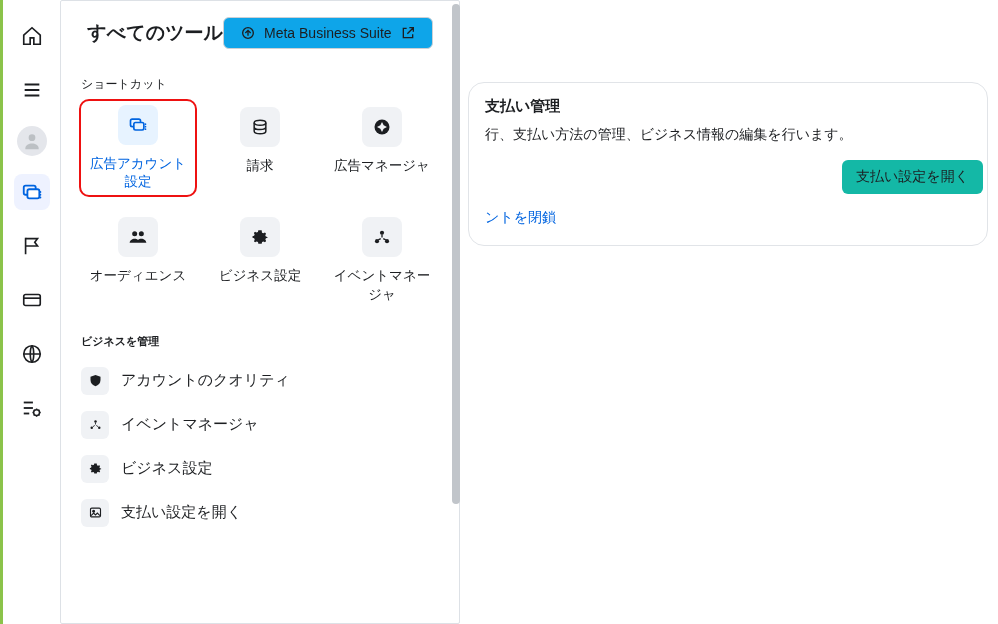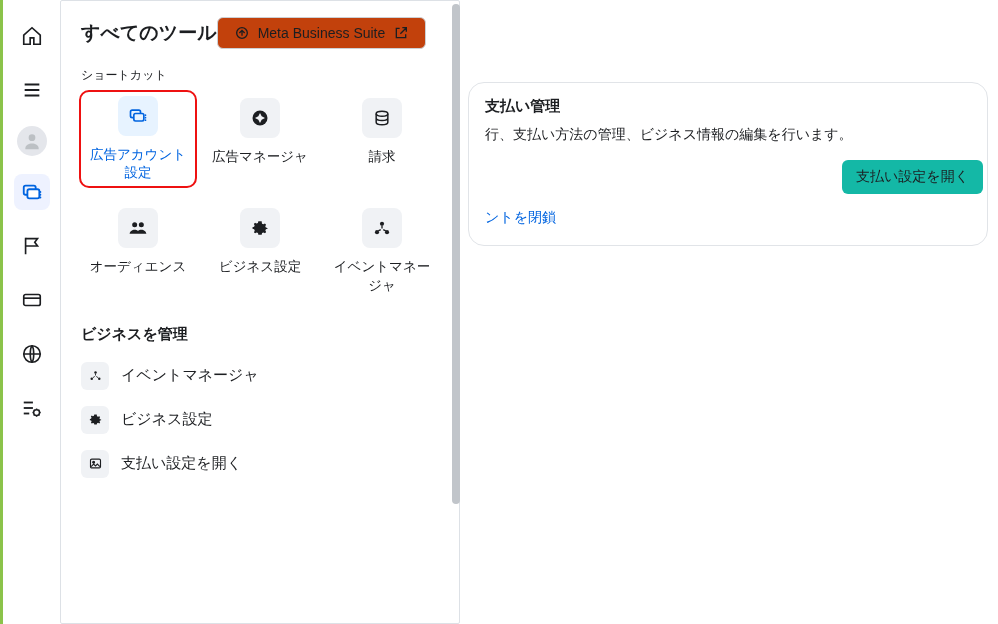--- a/index.html
+++ b/index.html
@@ -21,41 +21,41 @@
   .rail-icon.selected { background:#eef2ff; }
   .rail-icon svg { width:22px; height:22px; }
   .avatar { width:30px; height:30px; border-radius:50%; background:#e4e6eb; display:flex; align-items:center; justify-content:center; }
 
   .flyout {
     position:absolute; left:60px; top:0; width:400px; height:624px;
     border:1px solid #dde1e6; background:#fff; border-radius:2px;
     overflow-y:auto;
   }
   .flyout-inner { padding:16px 20px 10px 20px; }
-  .flyout-header { display:flex; align-items:center; justify-content:flex-start; margin-bottom:18px; }
+  .flyout-header { display:flex; align-items:center; justify-content:center; margin-bottom:27px; }
   .flyout-title { font-size:19px; font-weight:700; color:#1c1e21; }
   .mbs-btn {
     display:flex; align-items:center; gap:8px;
-    border:1px solid #ccd0d5; background:#c2410c; border-radius:6px;
+    border:1px solid #ccd0d5; background:#0ea5e9; border-radius:6px;
     padding:7px 16px; font-size:14px; color:#1c1e21; cursor:pointer;
   }
   .mbs-btn svg { width:16px; height:16px; }
 
   .section-label { font-size:12px; color:#1c1e21; margin:8px 0 14px 0; font-weight:500; }
 
   .shortcut-grid { display:grid; grid-template-columns:repeat(3, 1fr); column-gap:8px; row-gap:28px; margin-bottom:30px; }
   .shortcut { display:flex; flex-direction:column; align-items:center; cursor:pointer; text-align:center; }
   .shortcut.highlighted { border:2px solid #e11; border-radius:10px; padding:4px 2px; margin:-8px -2px; }
   .shortcut.highlighted .shortcut-icon-wrap { background:#e7f3ff; }
   .shortcut.highlighted .shortcut-label { color:#0064e0; font-weight:500; }
   .shortcut-icon-wrap { width:40px; height:40px; background:#f0f2f5; border-radius:8px; display:flex; align-items:center; justify-content:center; margin-bottom:10px; }
   .shortcut-icon-wrap svg { width:20px; height:20px; }
   .shortcut-label { font-size:13.5px; color:#1c1e21; line-height:1.35; max-width:100px; }
 
-  .section-heading { font-size:15px; font-weight:700; color:#1c1e21; margin:18px 0 10px 0; }
+  .section-heading { font-size:11px; font-weight:700; color:#1c1e21; margin:18px 0 10px 0; }
   .manage-list { display:flex; flex-direction:column; }
   .manage-item { display:flex; align-items:center; gap:12px; padding:8px 0; cursor:pointer; }
   .manage-icon-wrap { width:28px; height:28px; background:#f0f2f5; border-radius:6px; display:flex; align-items:center; justify-content:center; }
   .manage-icon-wrap svg { width:15px; height:15px; }
   .manage-label { font-size:15px; color:#1c1e21; }
 
   .main-panel {
     position:absolute; left:468px; top:82px; width:520px;
     border:1px solid #e1e4e8; border-radius:16px; background:#fff;
     padding:14px 4px 18px 16px;
@@ -159,35 +159,35 @@
               <rect x="7" y="9" width="12" height="9" rx="2" fill="#e7f3ff" stroke="#0064e0" stroke-width="2"></rect>
               <circle cx="21" cy="11" r="1"></circle>
               <circle cx="21" cy="14" r="1"></circle>
               <circle cx="21" cy="17" r="1"></circle>
             </svg>
         </div>
         <div class="shortcut-label">広告アカウント設定</div>
       </div>
       <div class="shortcut">
         <div class="shortcut-icon-wrap">
-          <svg viewBox="0 0 24 24" fill="#1c1e21">
-              <circle cx="12" cy="12" r="9"></circle>
-              <path d="M12 6l2 4 4 2-4 2-2 4-2-4-4-2 4-2z" fill="#f0f2f5"></path>
-            </svg>
-        </div>
-        <div class="shortcut-label">広告マネージャ</div>
-      </div>
-      <div class="shortcut">
-        <div class="shortcut-icon-wrap">
           <svg viewBox="0 0 24 24" fill="none" stroke="#1c1e21" stroke-width="1.8">
               <ellipse cx="12" cy="7" rx="7" ry="3"></ellipse>
               <path d="M5 7v5c0 1.7 3 3 7 3s7-1.3 7-3V7M5 12v5c0 1.7 3 3 7 3s7-1.3 7-3v-5"></path>
             </svg>
         </div>
         <div class="shortcut-label">請求</div>
+      </div>
+      <div class="shortcut">
+        <div class="shortcut-icon-wrap">
+          <svg viewBox="0 0 24 24" fill="#1c1e21">
+              <circle cx="12" cy="12" r="9"></circle>
+              <path d="M12 6l2 4 4 2-4 2-2 4-2-4-4-2 4-2z" fill="#f0f2f5"></path>
+            </svg>
+        </div>
+        <div class="shortcut-label">広告マネージャ</div>
       </div>
       <div class="shortcut">
         <div class="shortcut-icon-wrap">
           <svg viewBox="0 0 24 24" fill="#1c1e21">
               <circle cx="8" cy="8" r="3"></circle>
               <circle cx="16" cy="8" r="3"></circle>
               <path d="M2 19c0-3 3-5 6-5s6 2 6 5M10 19c0-3 3-5 6-5s6 2 6 5"></path>
             </svg>
         </div>
         <div class="shortcut-label">オーディエンス</div>
@@ -208,20 +208,28 @@
               <circle cx="18" cy="17" r="2.5"></circle>
               <path d="M12 9.5v3M10.5 14l-3 1.5M13.5 14l3 1.5" stroke="#1c1e21" stroke-width="1.6"></path>
             </svg>
         </div>
         <div class="shortcut-label">イベントマネージャ</div>
       </div>
     </div>
 
     <div class="section-heading">ビジネスを管理</div>
     <div class="manage-list">
+      <div class="manage-item">
+        <div class="manage-icon-wrap">
+            <svg viewBox="0 0 24 24" fill="#1c1e21">
+              <path d="M12 3l8 3v5c0 5-3.5 8.5-8 10-4.5-1.5-8-5-8-10V6z"></path>
+            </svg>
+          </div>
+        <div class="manage-label">アカウントのクオリティ</div>
+      </div>
       <div class="manage-item">
         <div class="manage-icon-wrap">
             <svg viewBox="0 0 24 24" fill="#1c1e21">
               <circle cx="12" cy="7" r="2"></circle>
               <circle cx="6" cy="17" r="2"></circle>
               <circle cx="18" cy="17" r="2"></circle>
               <path d="M12 9v3M10.8 13.5l-3 2M13.2 13.5l3 2" stroke="#1c1e21" stroke-width="1.4"></path>
             </svg>
           </div>
         <div class="manage-label">イベントマネージャ</div>

